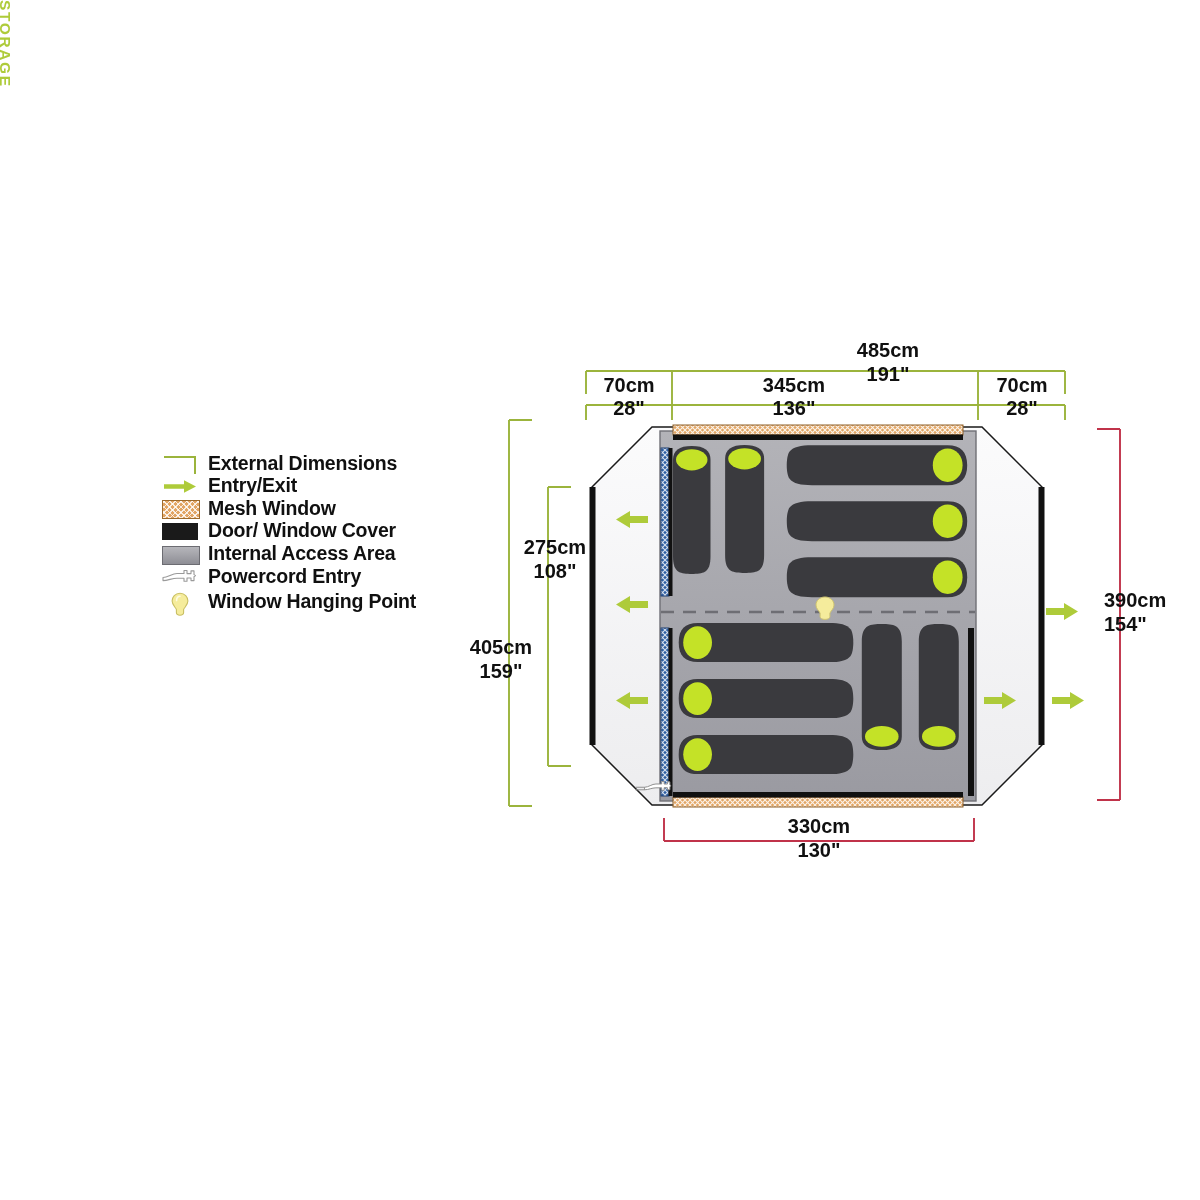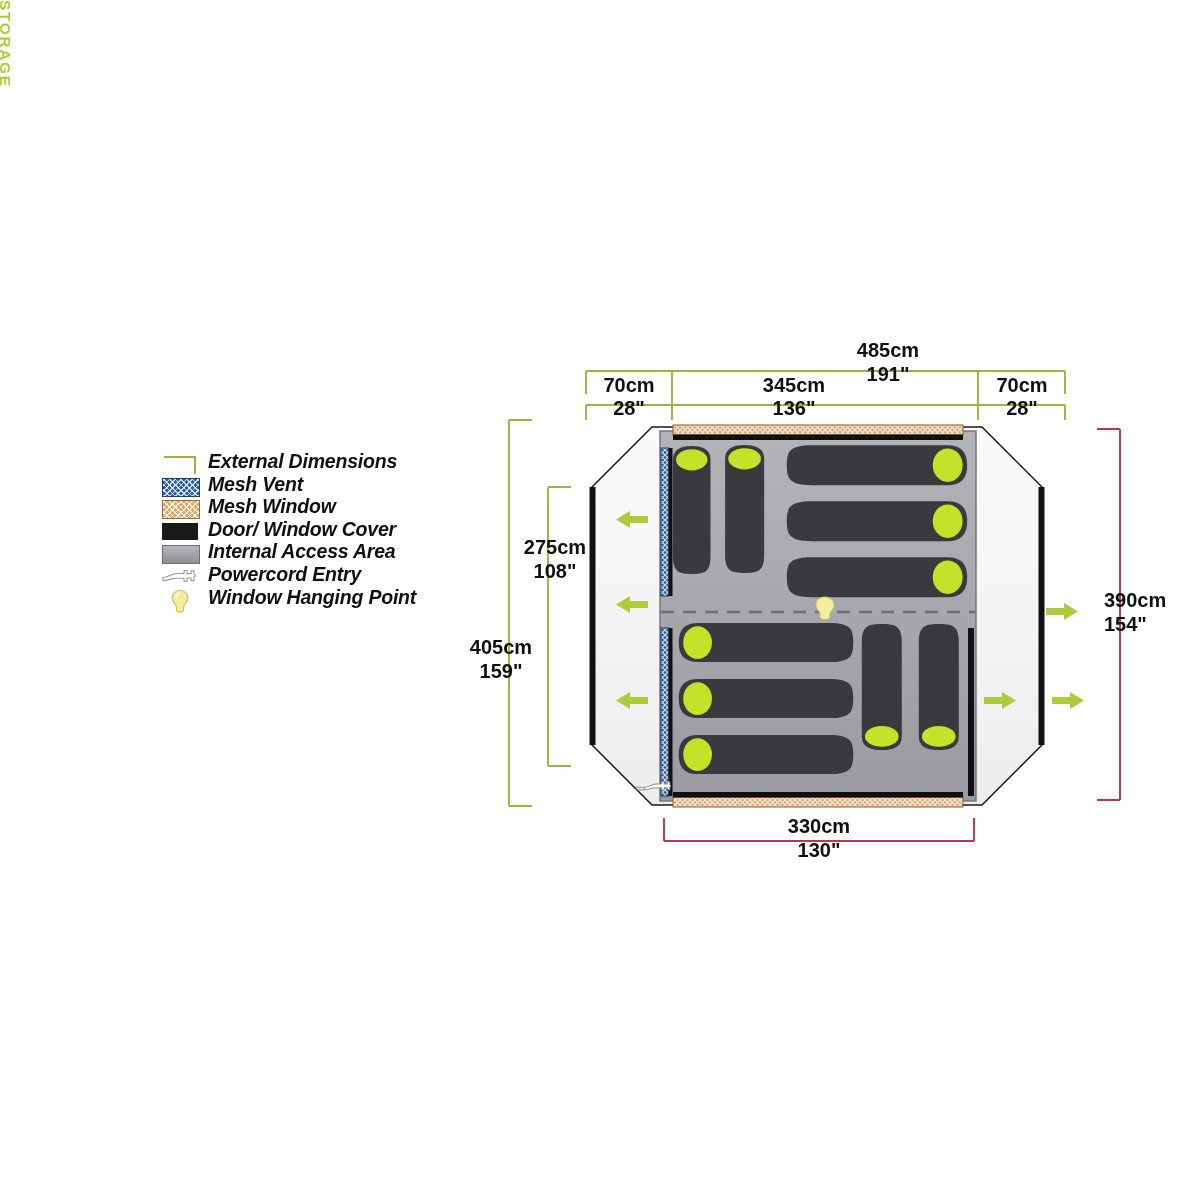--- a/index.html
+++ b/index.html
@@ -3,21 +3,21 @@
 <meta charset="utf-8">
 <style>
   html,body{margin:0;padding:0;background:#ffffff;}
   body{width:1200px;height:1200px;position:relative;overflow:hidden;
        font-family:"Liberation Sans","DejaVu Sans",sans-serif;}
 
   #stage{position:absolute;left:0;top:0;width:1200px;height:1200px;}
 
   
   #legend{position:absolute;left:160px;top:452px;width:330px;}
-  .leg-row{display:flex;align-items:flex-start;height:22.6px;font-style:italic;}
+  .leg-row{display:flex;align-items:center;height:22.6px;}
   .leg-sw{width:40px;height:22px;position:relative;flex:0 0 40px;margin-right:8px;}
   .leg-txt{font-size:19.5px;font-weight:bold;color:#101010;letter-spacing:-0.2px;
            white-space:nowrap;line-height:1;}
 
   
   .sw-extdim{position:absolute;left:4px;top:4px;width:30px;height:16px;
              border-top:2.4px solid #9bb43c;border-right:2.4px solid #9bb43c;}
   .sw-intdim{position:absolute;left:4px;top:4px;width:30px;height:16px;
              border-top:2.4px solid #c0334a;border-right:2.4px solid #c0334a;}
   .sw-curtain{position:absolute;left:4px;top:5px;width:30px;height:14px;}
@@ -60,27 +60,29 @@
 
     <div class="leg-row">
       <span class="leg-sw">
           <i class="sw-extdim"></i>
         </span>
       <span class="leg-txt">External Dimensions</span>
     </div>
 
 
 
-
-    <div class="leg-row">
-      <span class="leg-sw">
-          <i class="sw-mesh-vent"></i>
-        </span>
-      <span class="leg-txt">Mesh Vent</span>
-    </div>
+    <div class="leg-row">
+      <span class="leg-sw">
+        <svg class="sw-arrow" viewBox="0 0 36 15">
+          <path d="M2 5.2 H22 V1.2 L34 7.5 L22 13.8 V9.8 H2 Z" fill="#aecb3a"></path>
+        </svg>
+      </span>
+      <span class="leg-txt">Entry/Exit</span>
+    </div>
+
 
     <div class="leg-row">
       <span class="leg-sw">
           <i class="sw-mesh-win"></i>
         </span>
       <span class="leg-txt">Mesh Window</span>
     </div>
 
     <div class="leg-row">
       <span class="leg-sw">

